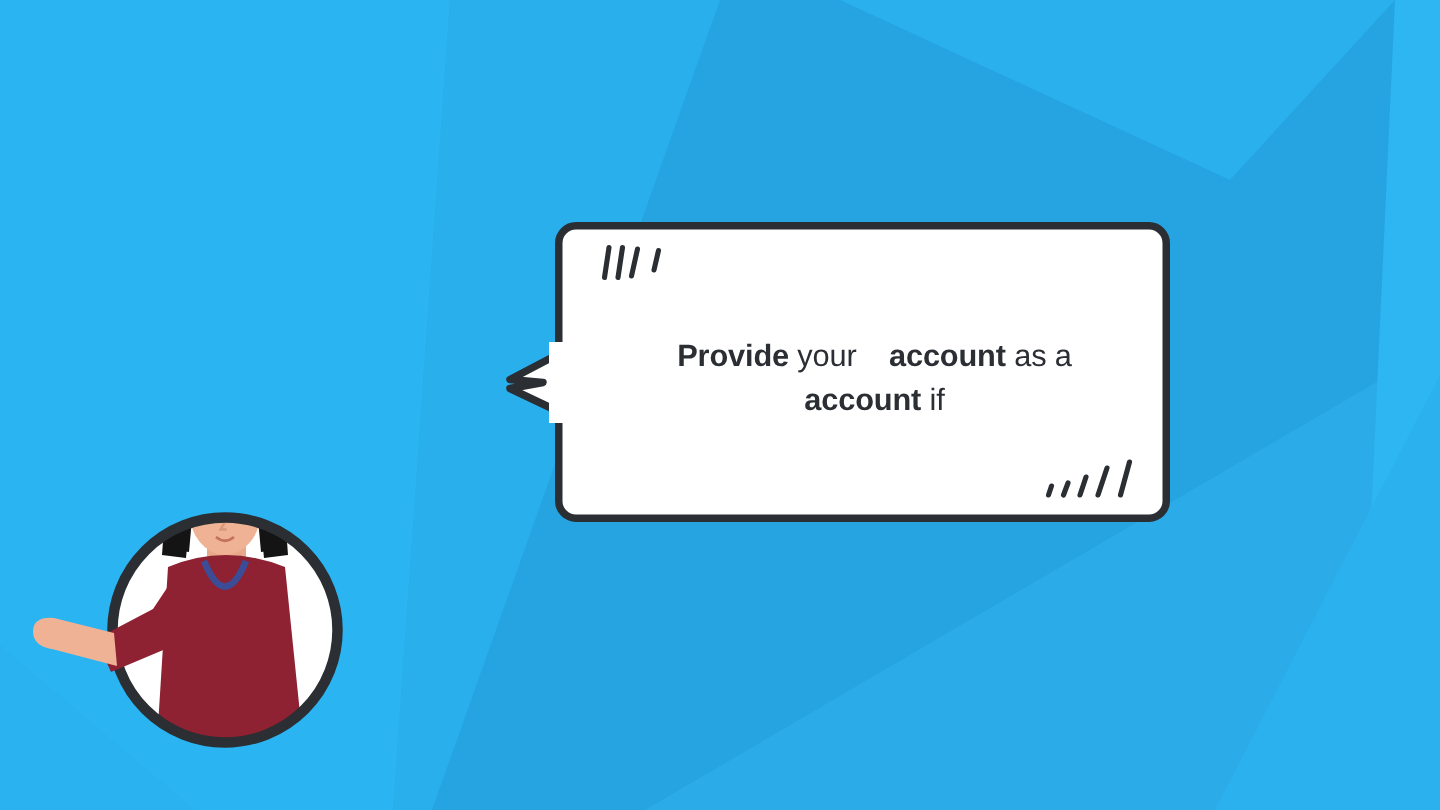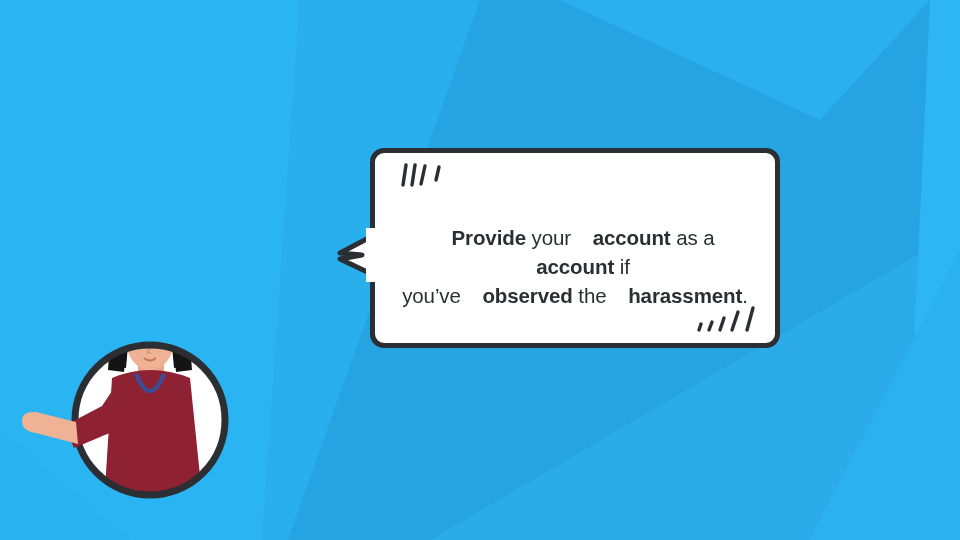--- a/index.html
+++ b/index.html
@@ -120,23 +120,20 @@
         <line x1="14" y1="4" x2="11" y2="24"></line>
         <line x1="24" y1="5" x2="20" y2="23"></line>
         <line x1="38" y1="6" x2="35" y2="19"></line>
       </g>
     </svg>
 
     <div class="bubble-text">
       <div>
         <b>Provide</b><span class="reg"> your </span><b>account</b><span class="reg"> as a </span><b>account</b><span class="reg"> if</span>
       </div>
-      <div>
-        <span class="reg">you’ve </span><b>observed</b><span class="reg"> the </span><b>harassment</b><span class="reg">.</span>
-      </div>
     </div>
 
     <svg class="ticks" id="ticks-bottom-right" width="66" height="32" viewBox="0 0 66 32">
       <g stroke="#2B2E33" stroke-width="3.4" stroke-linecap="round">
         <line x1="4" y1="21" x2="2" y2="27"></line>
         <line x1="15" y1="19" x2="12" y2="27"></line>
         <line x1="27" y1="15" x2="23" y2="27"></line>
         <line x1="41" y1="9" x2="35" y2="27"></line>
         <line x1="56" y1="5" x2="50" y2="27"></line>
       </g>

